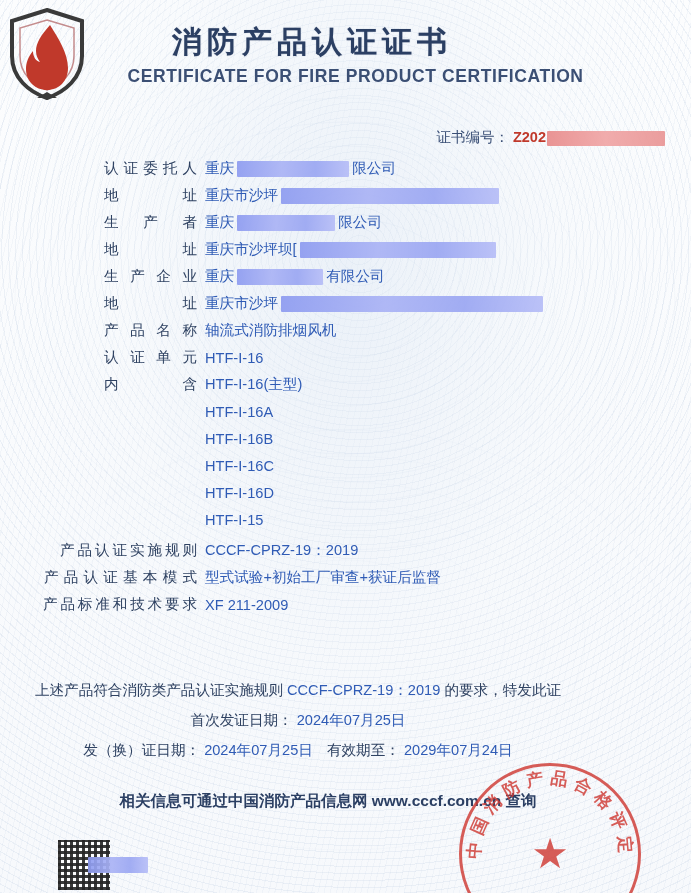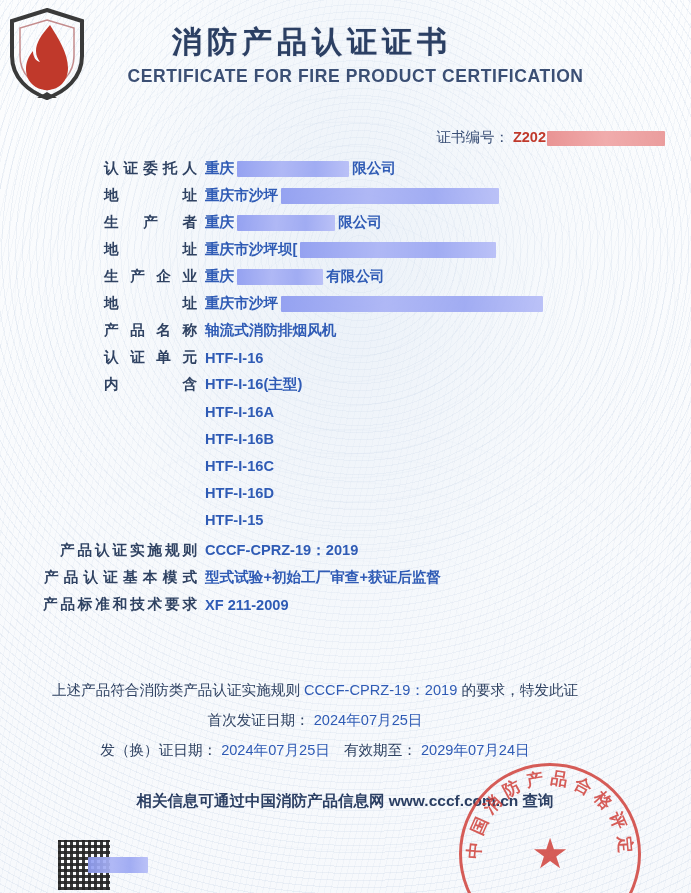--- a/index.html
+++ b/index.html
@@ -96,21 +96,20 @@
   .redact.red {
     background: linear-gradient(90deg, #e88b8b, #f0a5a5 50%, #e99595);
   }
 
   
   .fields {
     position: absolute;
     top: 155px;
     left: 0;
     width: 618px;
-    font-weight: bold;
   }
   .row {
     display: flex;
     align-items: center;
     height: 27px;
     font-size: 14.6px;
     white-space: nowrap;
   }
   .lbl {
     width: 205px;
@@ -127,21 +126,21 @@
     display: flex;
     align-items: center;
     gap: 3px;
   }
   .val-plain { color: #2f5bb5; }
   .sub-row .lbl { visibility: hidden; }
 
   
   .stmt {
     position: absolute;
-    left: 17px;
+    left: 0;
     width: 596px;
     text-align: center;
     font-size: 14.6px;
     color: #2f4262;
     white-space: nowrap;
   }
   .stmt .blue { color: #2f5bb5; }
   .stmt-strong {
     font-weight: bold;
     font-size: 16.5px;

